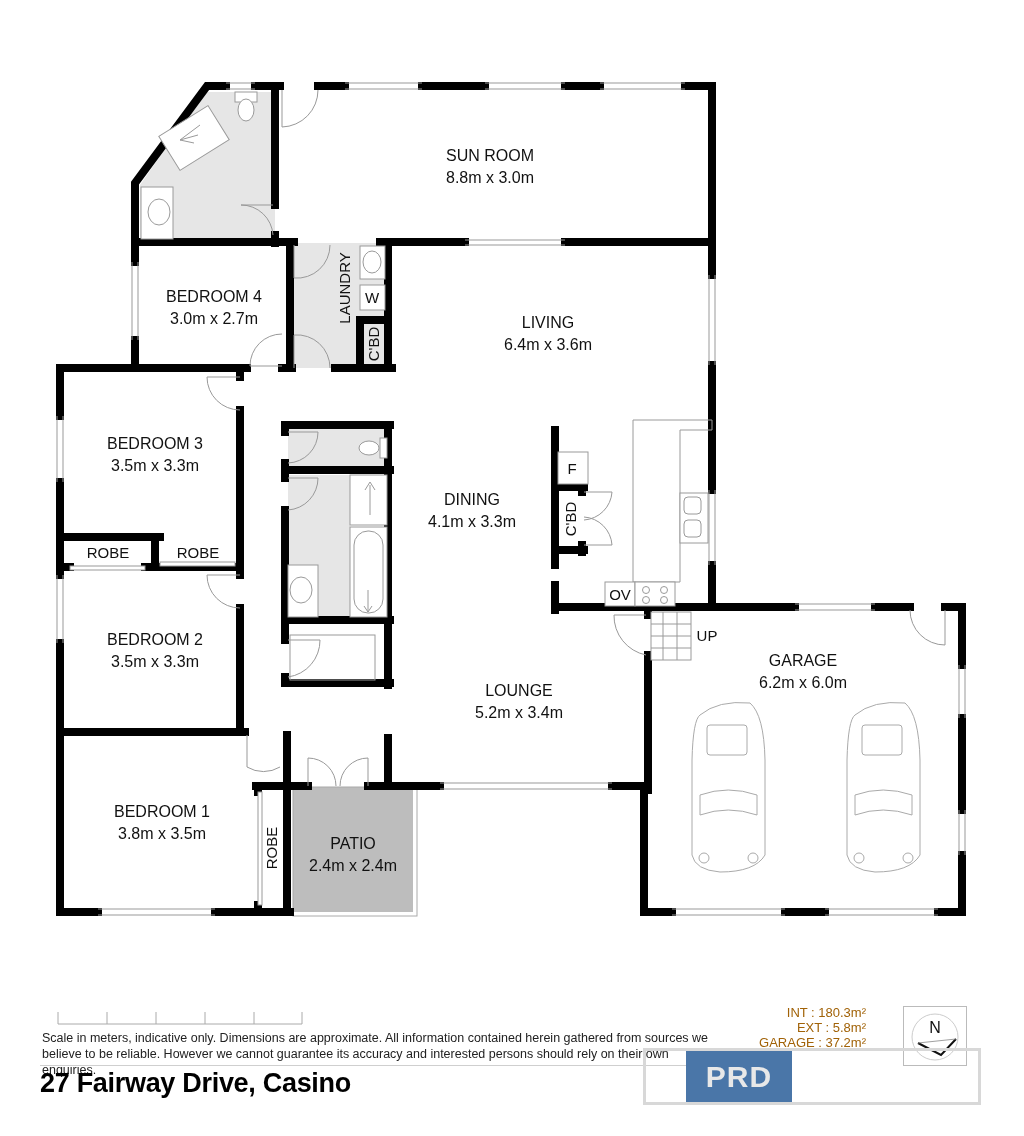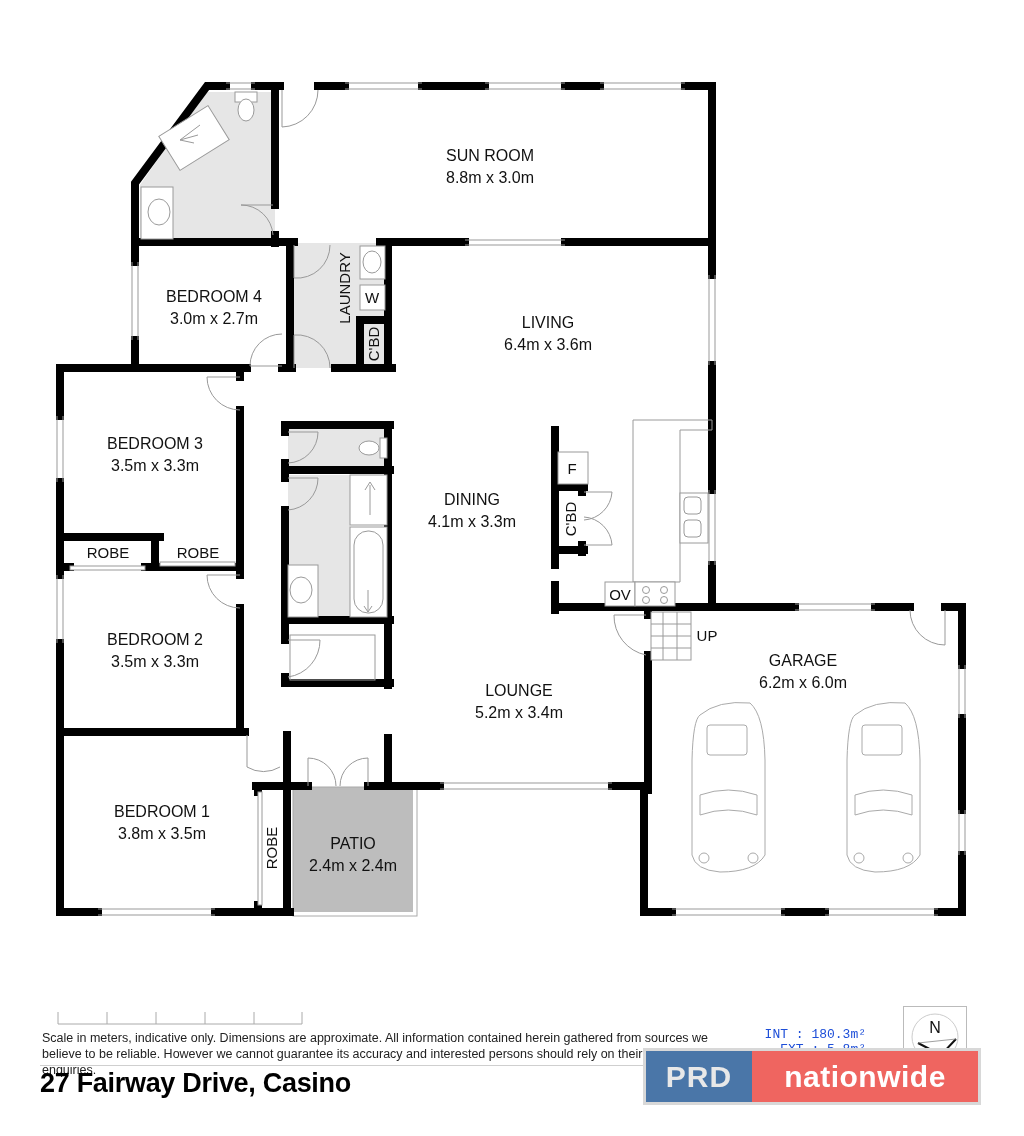--- a/index.html
+++ b/index.html
@@ -4,23 +4,23 @@
 <style>
   html, body { margin: 0; padding: 0; background: #ffffff; }
   body { width: 1024px; height: 1136px; position: relative; overflow: hidden; font-family: "Liberation Sans", sans-serif; }
   #plan { position: absolute; left: 0; top: 0; }
   .room-label { font-family: "Liberation Sans", sans-serif; font-size: 16px; fill: #111; text-anchor: middle; }
   .small-label { font-family: "Liberation Sans", sans-serif; font-size: 15px; fill: #111; text-anchor: middle; }
   .scale-tick { font-family: "Liberation Sans", sans-serif; font-size: 12px; fill: #111; text-anchor: middle; }
   .disclaimer { position: absolute; left: 42px; top: 1030px; width: 680px; font-size: 12.5px; line-height: 16px; color: #222; }
   .divider { position: absolute; left: 40px; top: 1065px; width: 660px; height: 1px; background: #cfcfcf; }
   .address { position: absolute; left: 40px; top: 1068px; font-size: 27px; font-weight: bold; color: #000000; letter-spacing: -0.3px; }
-  .areas { position: absolute; right: 158px; top: 1027px; text-align: right; font-size: 13px; line-height: 15px; color: #1d4ed8; font-family: Liberation Mono, monospace; }
+  .areas { position: absolute; right: 158px; top: 1005px; text-align: right; font-size: 13px; line-height: 15px; color: #a16207; }
   .compass { position: absolute; left: 903px; top: 1006px; width: 62px; height: 58px; border: 1px solid #bbb; background: #fff; }
-  .brand { position: absolute; left: 643px; top: 1048px; width: 338px; height: 57px; display: flex; border: 3px solid #d8d8d8; box-sizing: border-box; }
+  .brand { position: absolute; left: 643px; top: 1048px; width: 338px; height: 57px; display: flex; border: 3px solid #d8d8d8; box-sizing: border-box; padding-left: 40px; }
   .brand-left { background: #4a76a8; color: #e8e8e8; width: 106px; display: flex; align-items: center; justify-content: center; font-size: 30px; font-weight: bold; letter-spacing: 1px; }
   .brand-right { background: #ef6560; color: #ffffff; flex: 1; display: flex; align-items: center; justify-content: center; font-size: 30px; font-weight: bold; letter-spacing: 0.5px; }
 </style>
 </head>
 <body>
 
 <svg id="plan" width="1024" height="1000" viewBox="0 0 1024 1000" xmlns="http://www.w3.org/2000/svg">
 
   <g fill="#e6e6e6">
     <polygon points="140,185 205,92 275,92 275,240 140,240"></polygon>
@@ -278,14 +278,13 @@
   <svg width="62" height="58" xmlns="http://www.w3.org/2000/svg">
     <circle cx="31" cy="30" r="23" fill="none" stroke="#ccc" stroke-width="1"></circle>
     <text x="31" y="26" text-anchor="middle" font-family="Liberation Sans, sans-serif" font-size="16" fill="#111">N</text>
     <path d="M14,36 L37,48 L52,32" fill="none" stroke="#111" stroke-width="2"></path>
     <line x1="14" y1="36" x2="52" y2="32" stroke="#888" stroke-width="0.8"></line>
   </svg>
 </div>
 
 <div class="brand">
   <div class="brand-left">PRD</div>
-  <div class="brand-right">nationwide</div>
 </div>
 
 </body></html>

